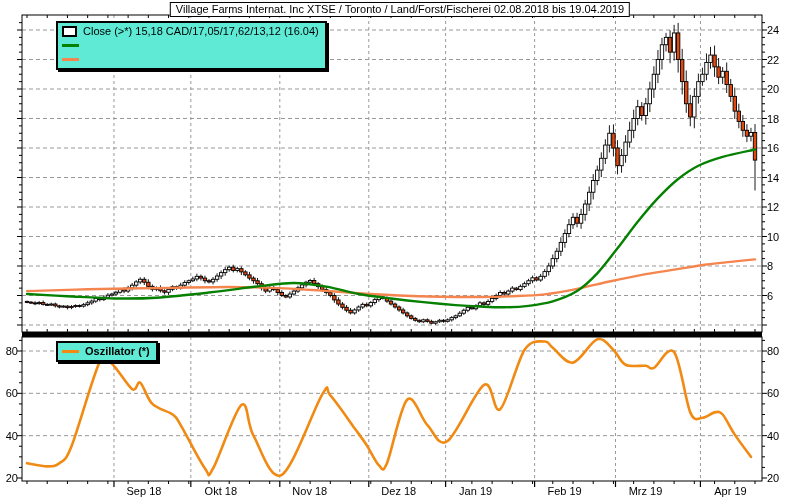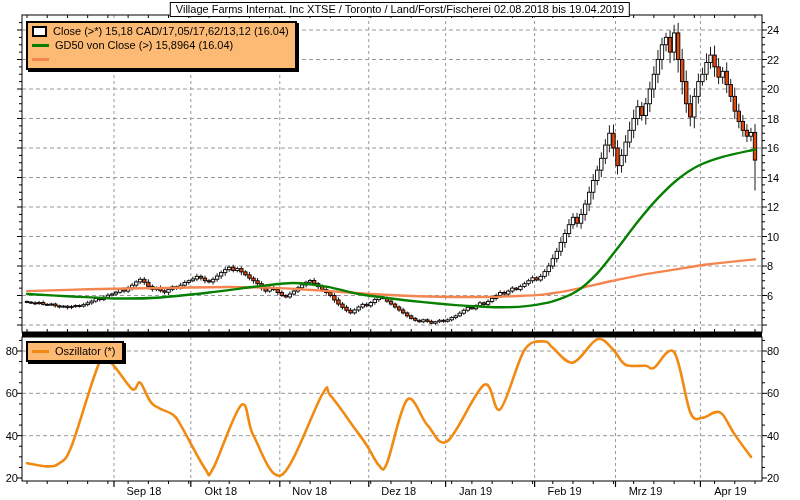--- a/index.html
+++ b/index.html
@@ -1,49 +1,48 @@
 <!DOCTYPE html>
 <html><head>
 <meta charset="utf-8">
 <style>
   html,body{margin:0;padding:0;background:#fff;}
   #stage{position:relative;width:800px;height:500px;background:#fff;overflow:hidden;
          font-family:"Liberation Sans",sans-serif;color:#000;}
   #titlebox{position:absolute;top:2px;left:50%;transform:translateX(-50%);
             border:1px solid #000;background:#fff;padding:0 5px;font-size:11px;
             line-height:13px;white-space:nowrap;z-index:5;}
-  .legendbox{position:absolute;border:2px solid #000;background:#fdba74;
-             box-shadow:2px 2px 0 #000;padding:1px 6px 2px 4px;z-index:4;font-size:11px;}
+  .legendbox{position:absolute;border:2px solid #000;background:#5eead4;
+             box-shadow:2px 2px 0 #000;padding:1px 6px 2px 4px;z-index:4;font-size:11px;margin-left:30px;}
   .legrow{display:flex;align-items:center;height:14px;white-space:nowrap;}
   .sw-candle{display:inline-block;width:11px;height:7px;border:2px solid #000;
              background:#fff;margin-right:6px;flex:0 0 auto;}
   .sw-line{display:inline-block;width:17px;height:3px;margin-right:6px;flex:0 0 auto;}
   svg text{font-family:"Liberation Sans",sans-serif;}
 </style>
 </head>
 <body>
 
 <div id="stage">
   <div id="titlebox">Village Farms Internat. Inc XTSE / Toronto / Land/Forst/Fischerei 02.08.2018 bis 19.04.2019</div>
 
   <div class="legendbox" style="left:26px;top:21px;">
     <div class="legrow">
       <span class="sw-candle"></span>
       <span>Close (&gt;*) 15,18 CAD/17,05/17,62/13,12 (16.04)</span>
     </div>
     <div class="legrow">
       <span class="sw-line" id="sw-gd50" style="background: rgb(6, 128, 0);"></span>
-      <span>GD50 von Close (&gt;) 15,8964 (16.04)</span>
     </div>
     <div class="legrow">
       <span class="sw-line" id="sw-gd200" style="background: rgb(245, 133, 79);"></span>
     </div>
   </div>
 
-  <div class="legendbox" style="left:26px;top:341px;">
+  <div class="legendbox" style="left:26px;top:341px;font-weight:bold;">
     <div class="legrow">
       <span class="sw-line" id="sw-osc" style="background: rgb(240, 138, 18);"></span>
       <span>Oszillator (*)</span>
     </div>
   </div>
 
   <svg id="plot" width="800" height="500" viewBox="0 0 800 500">
       <g>
         <line x1="22" y1="30" x2="762" y2="30" stroke="#999999" stroke-dasharray="4 3"></line>
         <line x1="22" y1="59.5" x2="762" y2="59.5" stroke="#999999" stroke-dasharray="4 3"></line>

